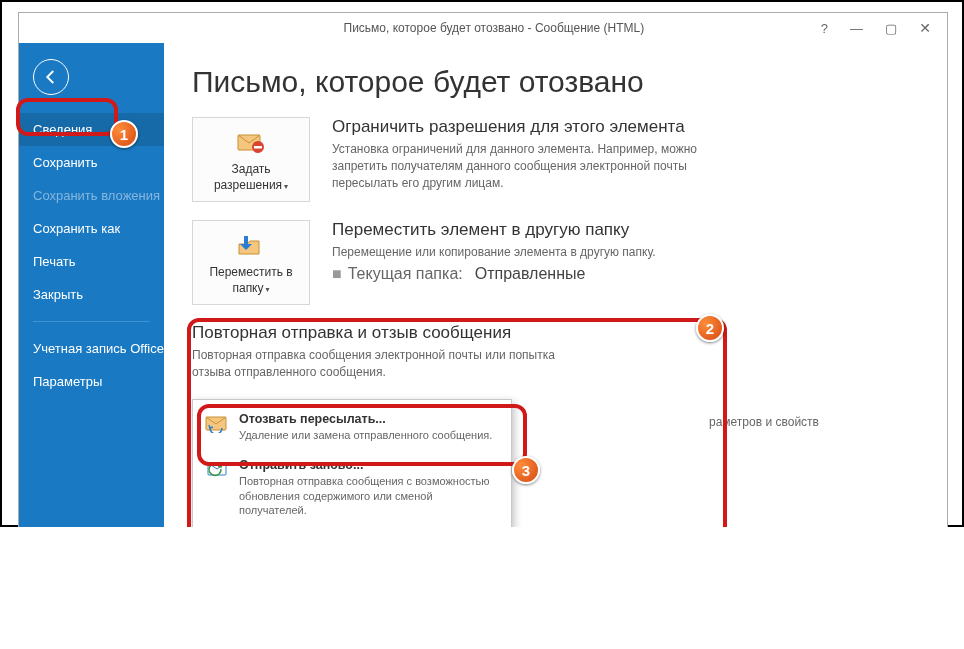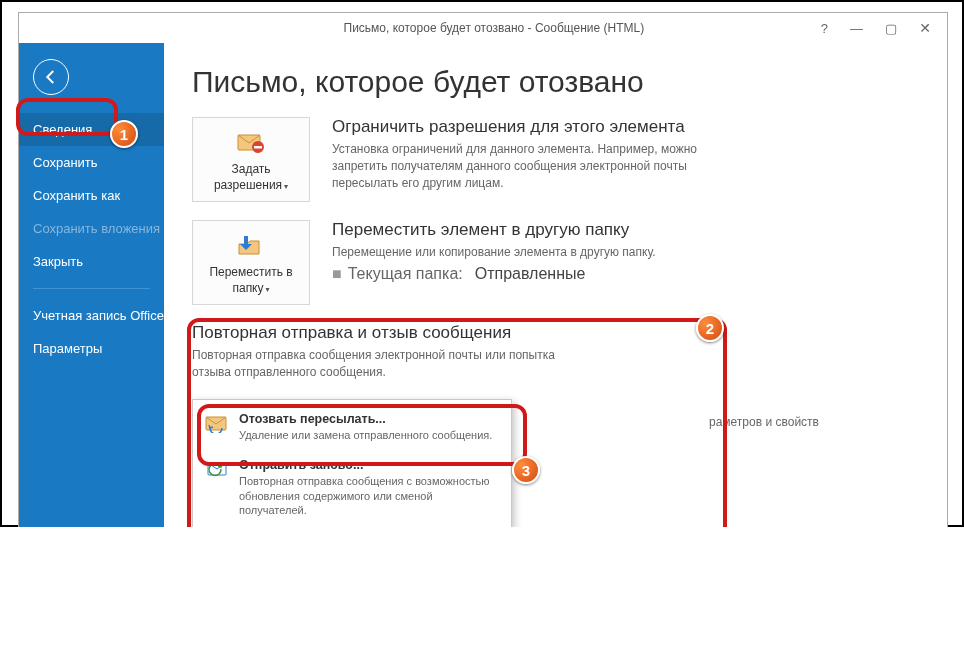--- a/index.html
+++ b/index.html
@@ -67,22 +67,23 @@
   </div>
   <div class="body">
     <div class="sidebar">
       <div class="back-button">
         <svg viewBox="0 0 24 24">
               <path d="M15 4l-8 8 8 8" stroke="#fff" stroke-width="2.5" fill="none"></path>
             </svg>
       </div>
       <div class="side-item selected"><span>Сведения</span></div>
       <div class="side-item"><span>Сохранить</span></div>
+      <div class="side-item disabled"><span>Сохранить вложения</span></div>
       <div class="side-item"><span>Сохранить как</span></div>
-      <div class="side-item disabled"><span>Сохранить вложения</span></div>
+      <div class="side-item"><span>Печать</span></div>
       <div class="side-item"><span>Закрыть</span></div>
       <div class="side-sep"></div>
       <div class="side-item"><span>Учетная запись Office</span></div>
       <div class="side-item"><span>Параметры</span></div>
     </div>
     <div class="content">
       <div class="page-title">Письмо, которое будет отозвано</div>
 
       <div class="section">
         <div class="section-btn">

